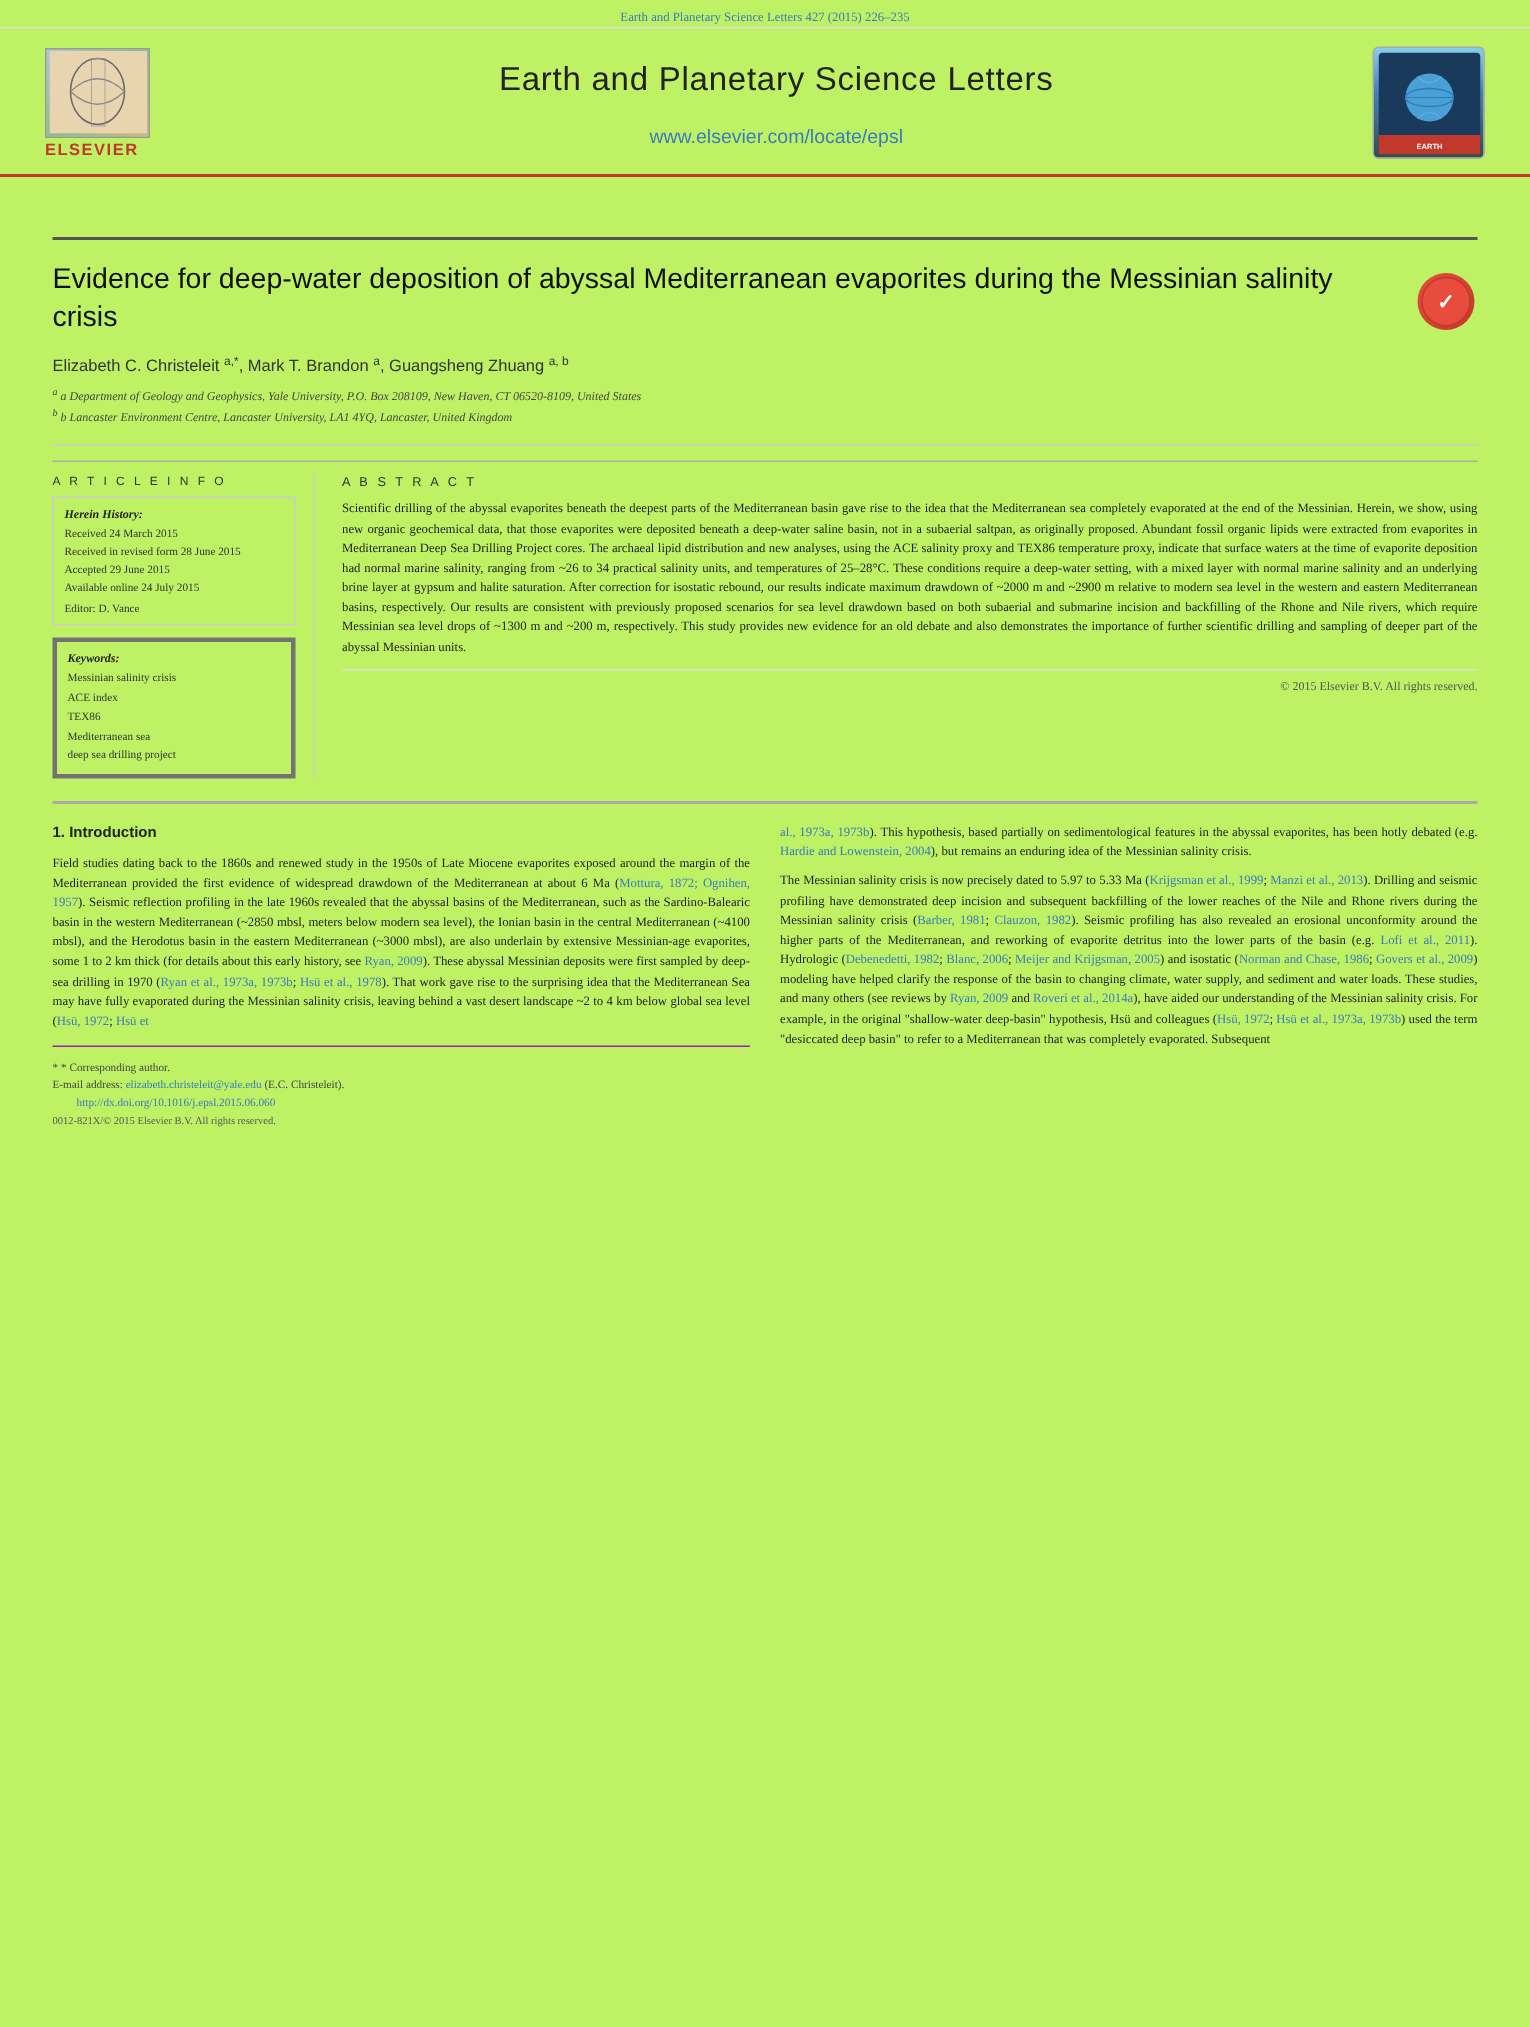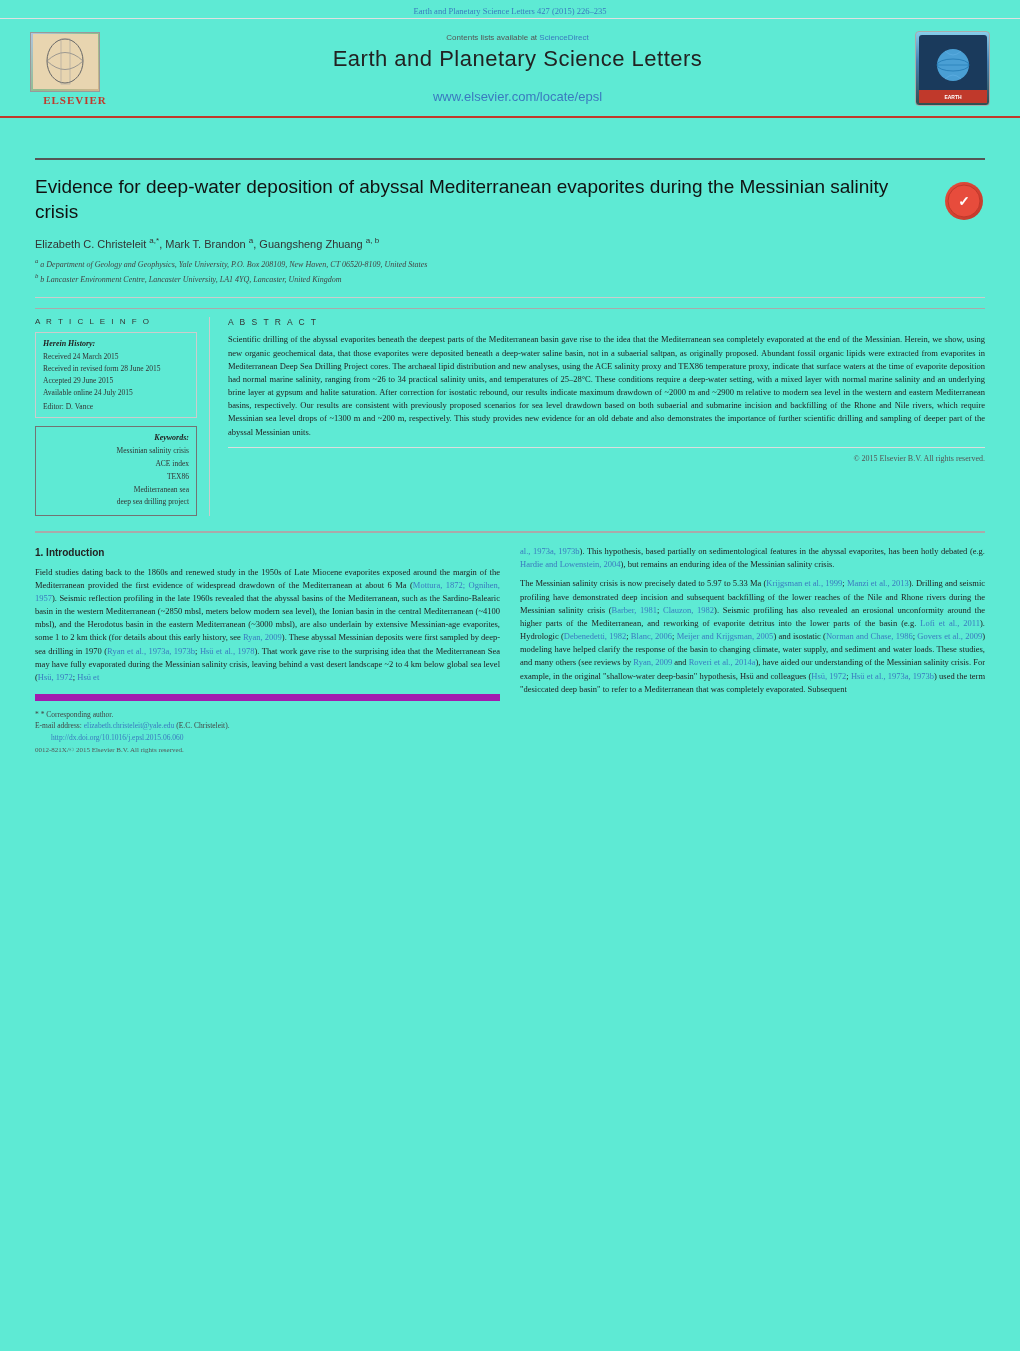--- a/index.html
+++ b/index.html
@@ -8,21 +8,21 @@
       font-family: 'Times New Roman', Times, serif;
       font-size: 9.5px;
       color: #222;
       width: 1020px;
       min-height: 1351px;
     }
 
     .page-wrapper {
       width: 1020px;
       min-height: 1351px;
-      background: #5eead4;
+      background: #bef264;
       padding: 0;
     }
 
     
     .journal-top-bar {
       text-align: center;
       padding: 6px 0 2px 0;
       font-size: 8.5px;
       color: #3a7abf;
       border-bottom: 1px solid #e0e0e0;
@@ -36,23 +36,23 @@
       border-bottom: 2px solid #c0392b;
     }
     .elsevier-logo {
       width: 90px;
       flex-shrink: 0;
     }
     .elsevier-logo-text {
       color: #003f8a;
       font-size: 9px;
       font-weight: bold;
-      font-family: Liberation Serif, serif;
+      font-family: Liberation Sans, sans-serif;
       letter-spacing: 1px;
-      text-align: center;
+      text-align: left;
     }
     .logo-img-placeholder {
       width: 70px;
       height: 60px;
       background: linear-gradient(135deg, #b0c4de 0%, #8fbc8f 50%, #d2b48c 100%);
       border: 1px solid #999;
       display: flex;
       align-items: center;
       justify-content: center;
       font-size: 7px;
@@ -212,23 +212,22 @@
       font-size: 7.5px;
       color: #333;
       line-height: 1.6;
     }
     .history-editor {
       font-size: 7.5px;
       color: #333;
       margin-top: 3px;
     }
     .keywords-block {
-      border: 1px solid #737373;
+      border: 3px solid #737373;
       padding: 6px 7px;
-      text-align: right;
     }
     .keywords-title {
       font-size: 8px;
       font-style: italic;
       font-weight: bold;
       margin-bottom: 3px;
       color: #222;
     }
     .keyword-item {
       font-size: 7.5px;
@@ -294,21 +293,21 @@
     }
 
     .ref-link {
       color: #3a7abf;
     }
 
     
     .footer-area {
       margin-top: 10px;
       padding-top: 8px;
-      border-top: 7px solid #a21caf;
+      border-top: 1px solid #a21caf;
       font-size: 7.5px;
       color: #444;
     }
     .footer-note {
       font-size: 7.5px;
       color: #444;
       line-height: 1.5;
     }
     .footer-doi {
       color: #3a7abf;
@@ -341,24 +340,20 @@
           <path d="M14 27 Q32 44 50 27" fill="none" stroke="#888" stroke-width="0.8"></path>
           <rect x="28" y="5" width="9" height="45" fill="none" stroke="#999" stroke-width="0.5"></rect>
         </svg>
       </div>
       <div class="elsevier-logo-text">
         <span style="color:#c0392b; font-size:11px; font-weight:bold;">ELSEVIER</span>
       </div>
     </div>
 
     <div class="journal-title-center">
-      <div class="contents-available">
-        <span>Contents lists available at</span>
-        <span class="sciencedirect-link">ScienceDirect</span>
-      </div>
       <div class="journal-main-title">Earth and Planetary Science Letters</div>
       <div class="journal-url">
         <span class="sciencedirect-link">www.elsevier.com/locate/epsl</span>
       </div>
     </div>
 
     <div class="earth-logo-placeholder">
       <svg width="68" height="68" viewBox="0 0 68 68">
         <rect width="68" height="68" fill="#1a3a5c" rx="3"></rect>
         <circle cx="34" cy="30" r="16" fill="#4a9fd4"></circle>

